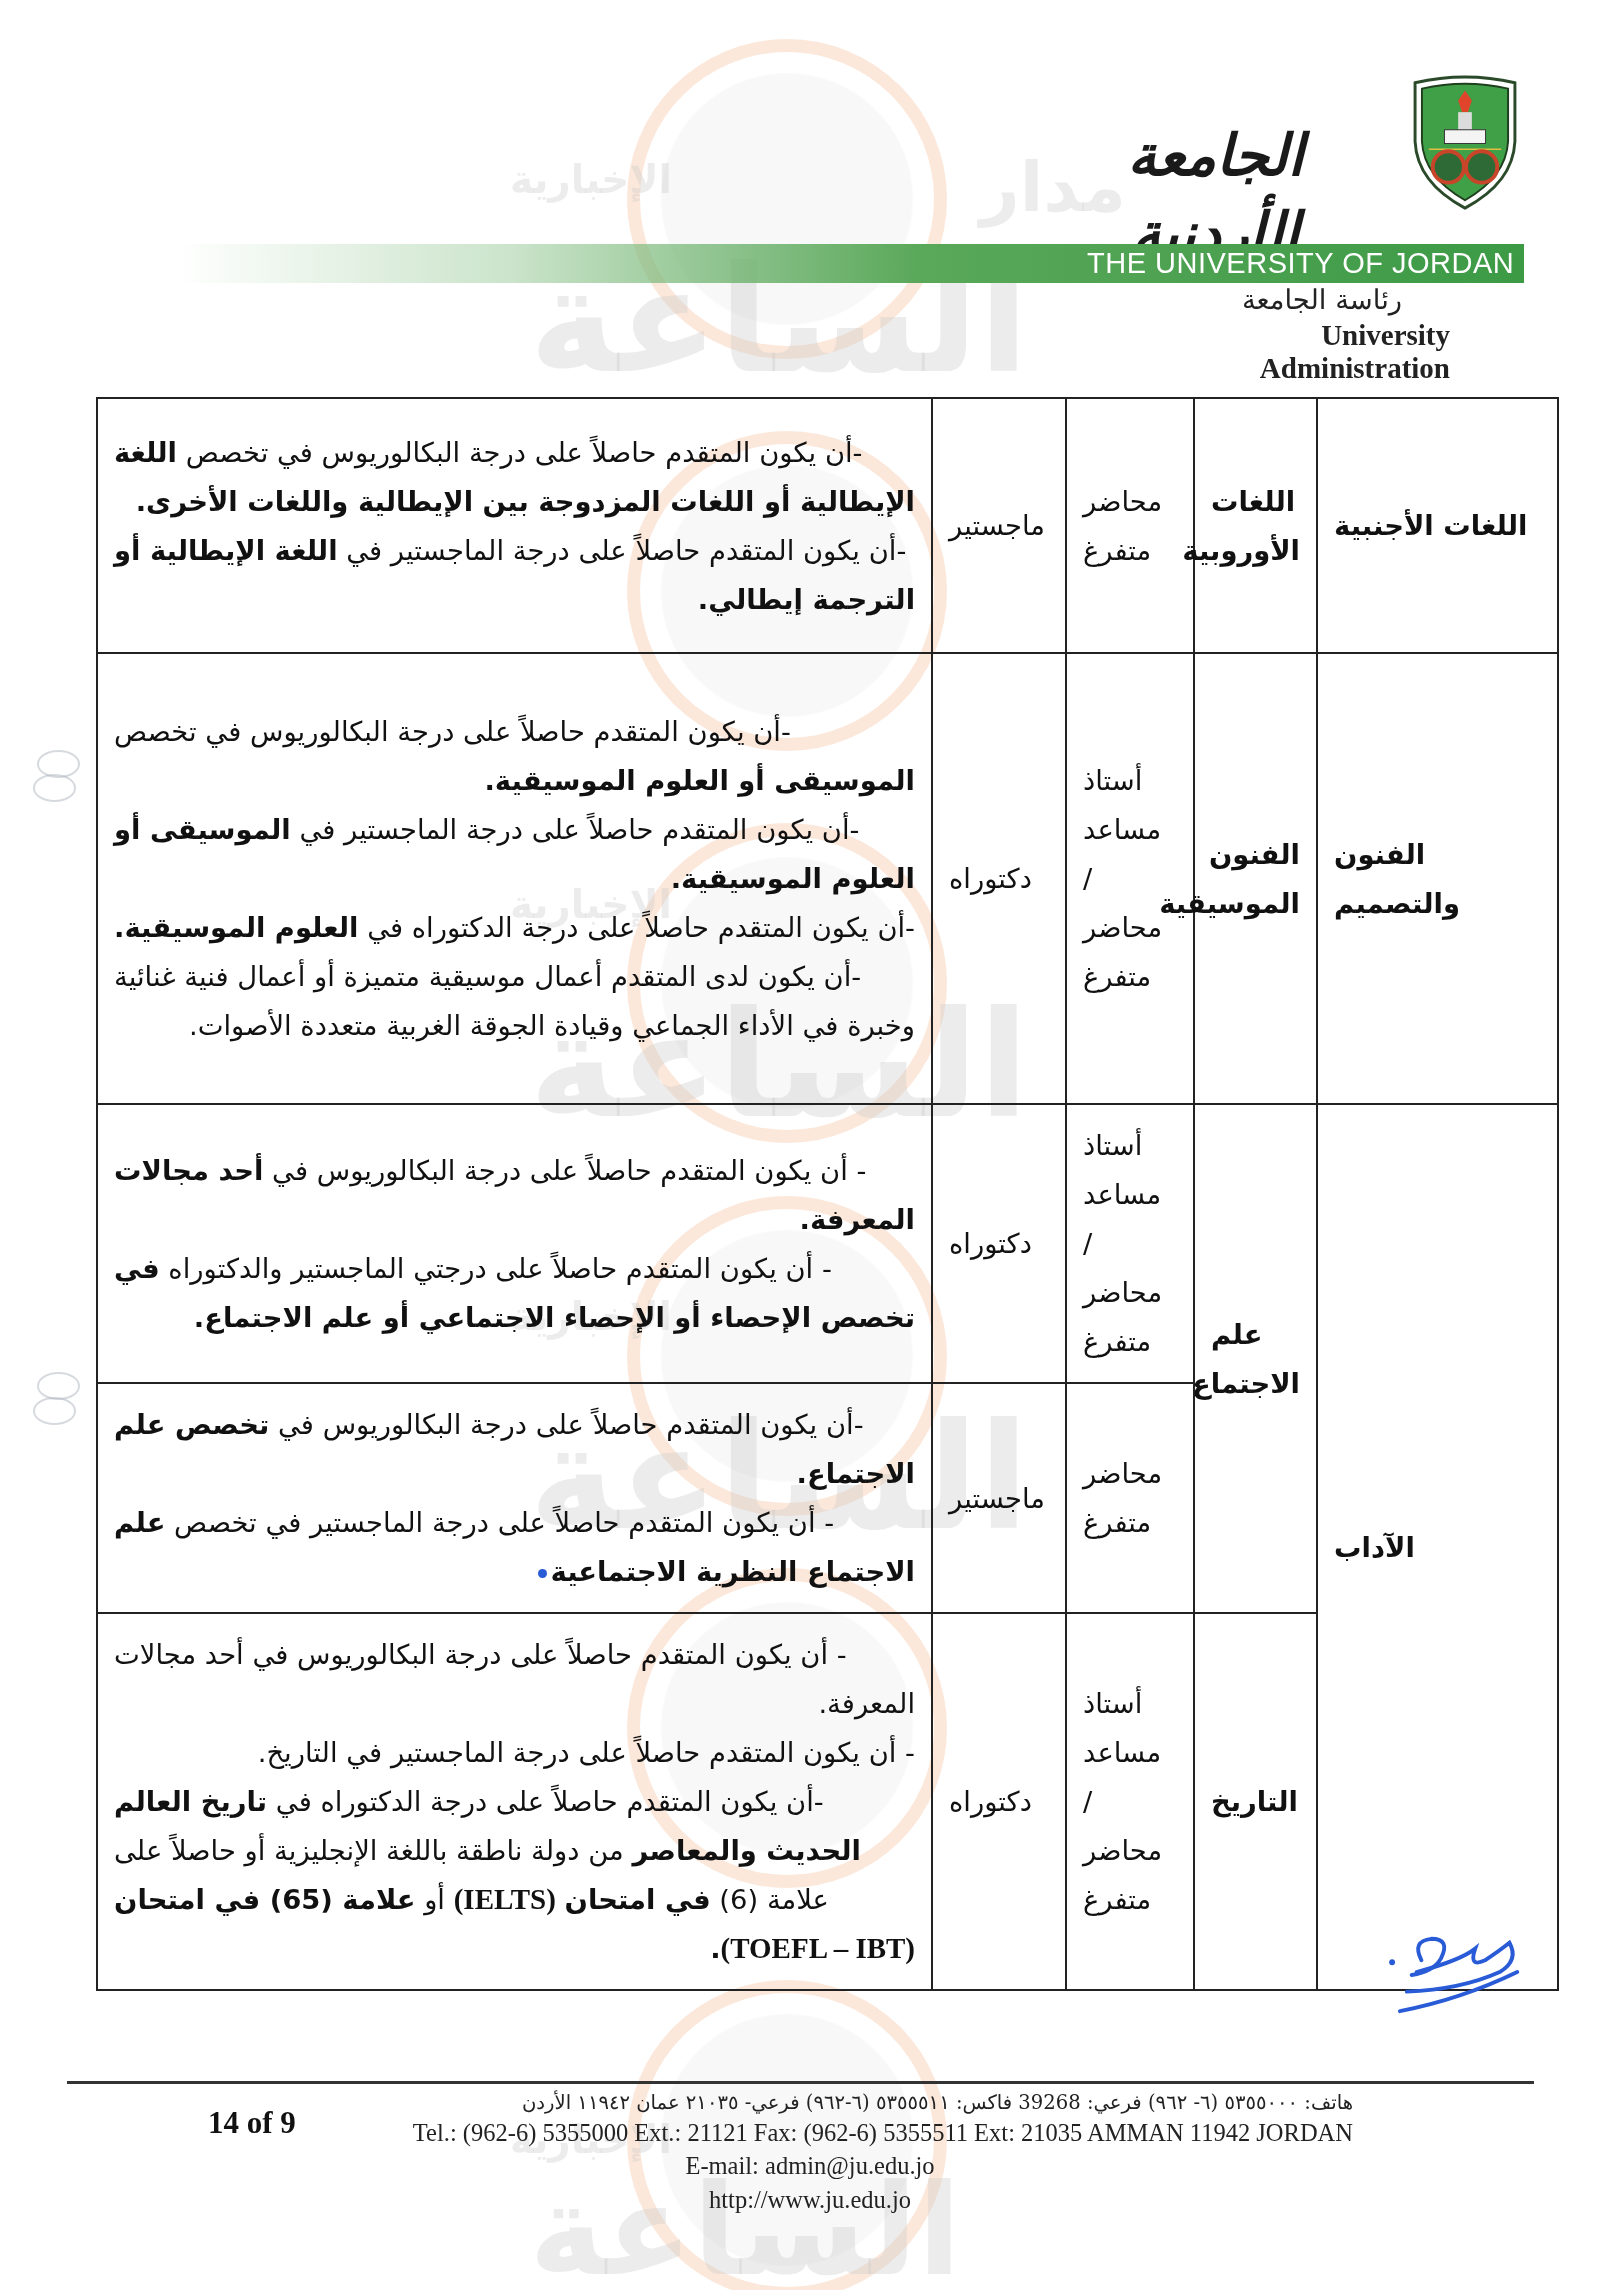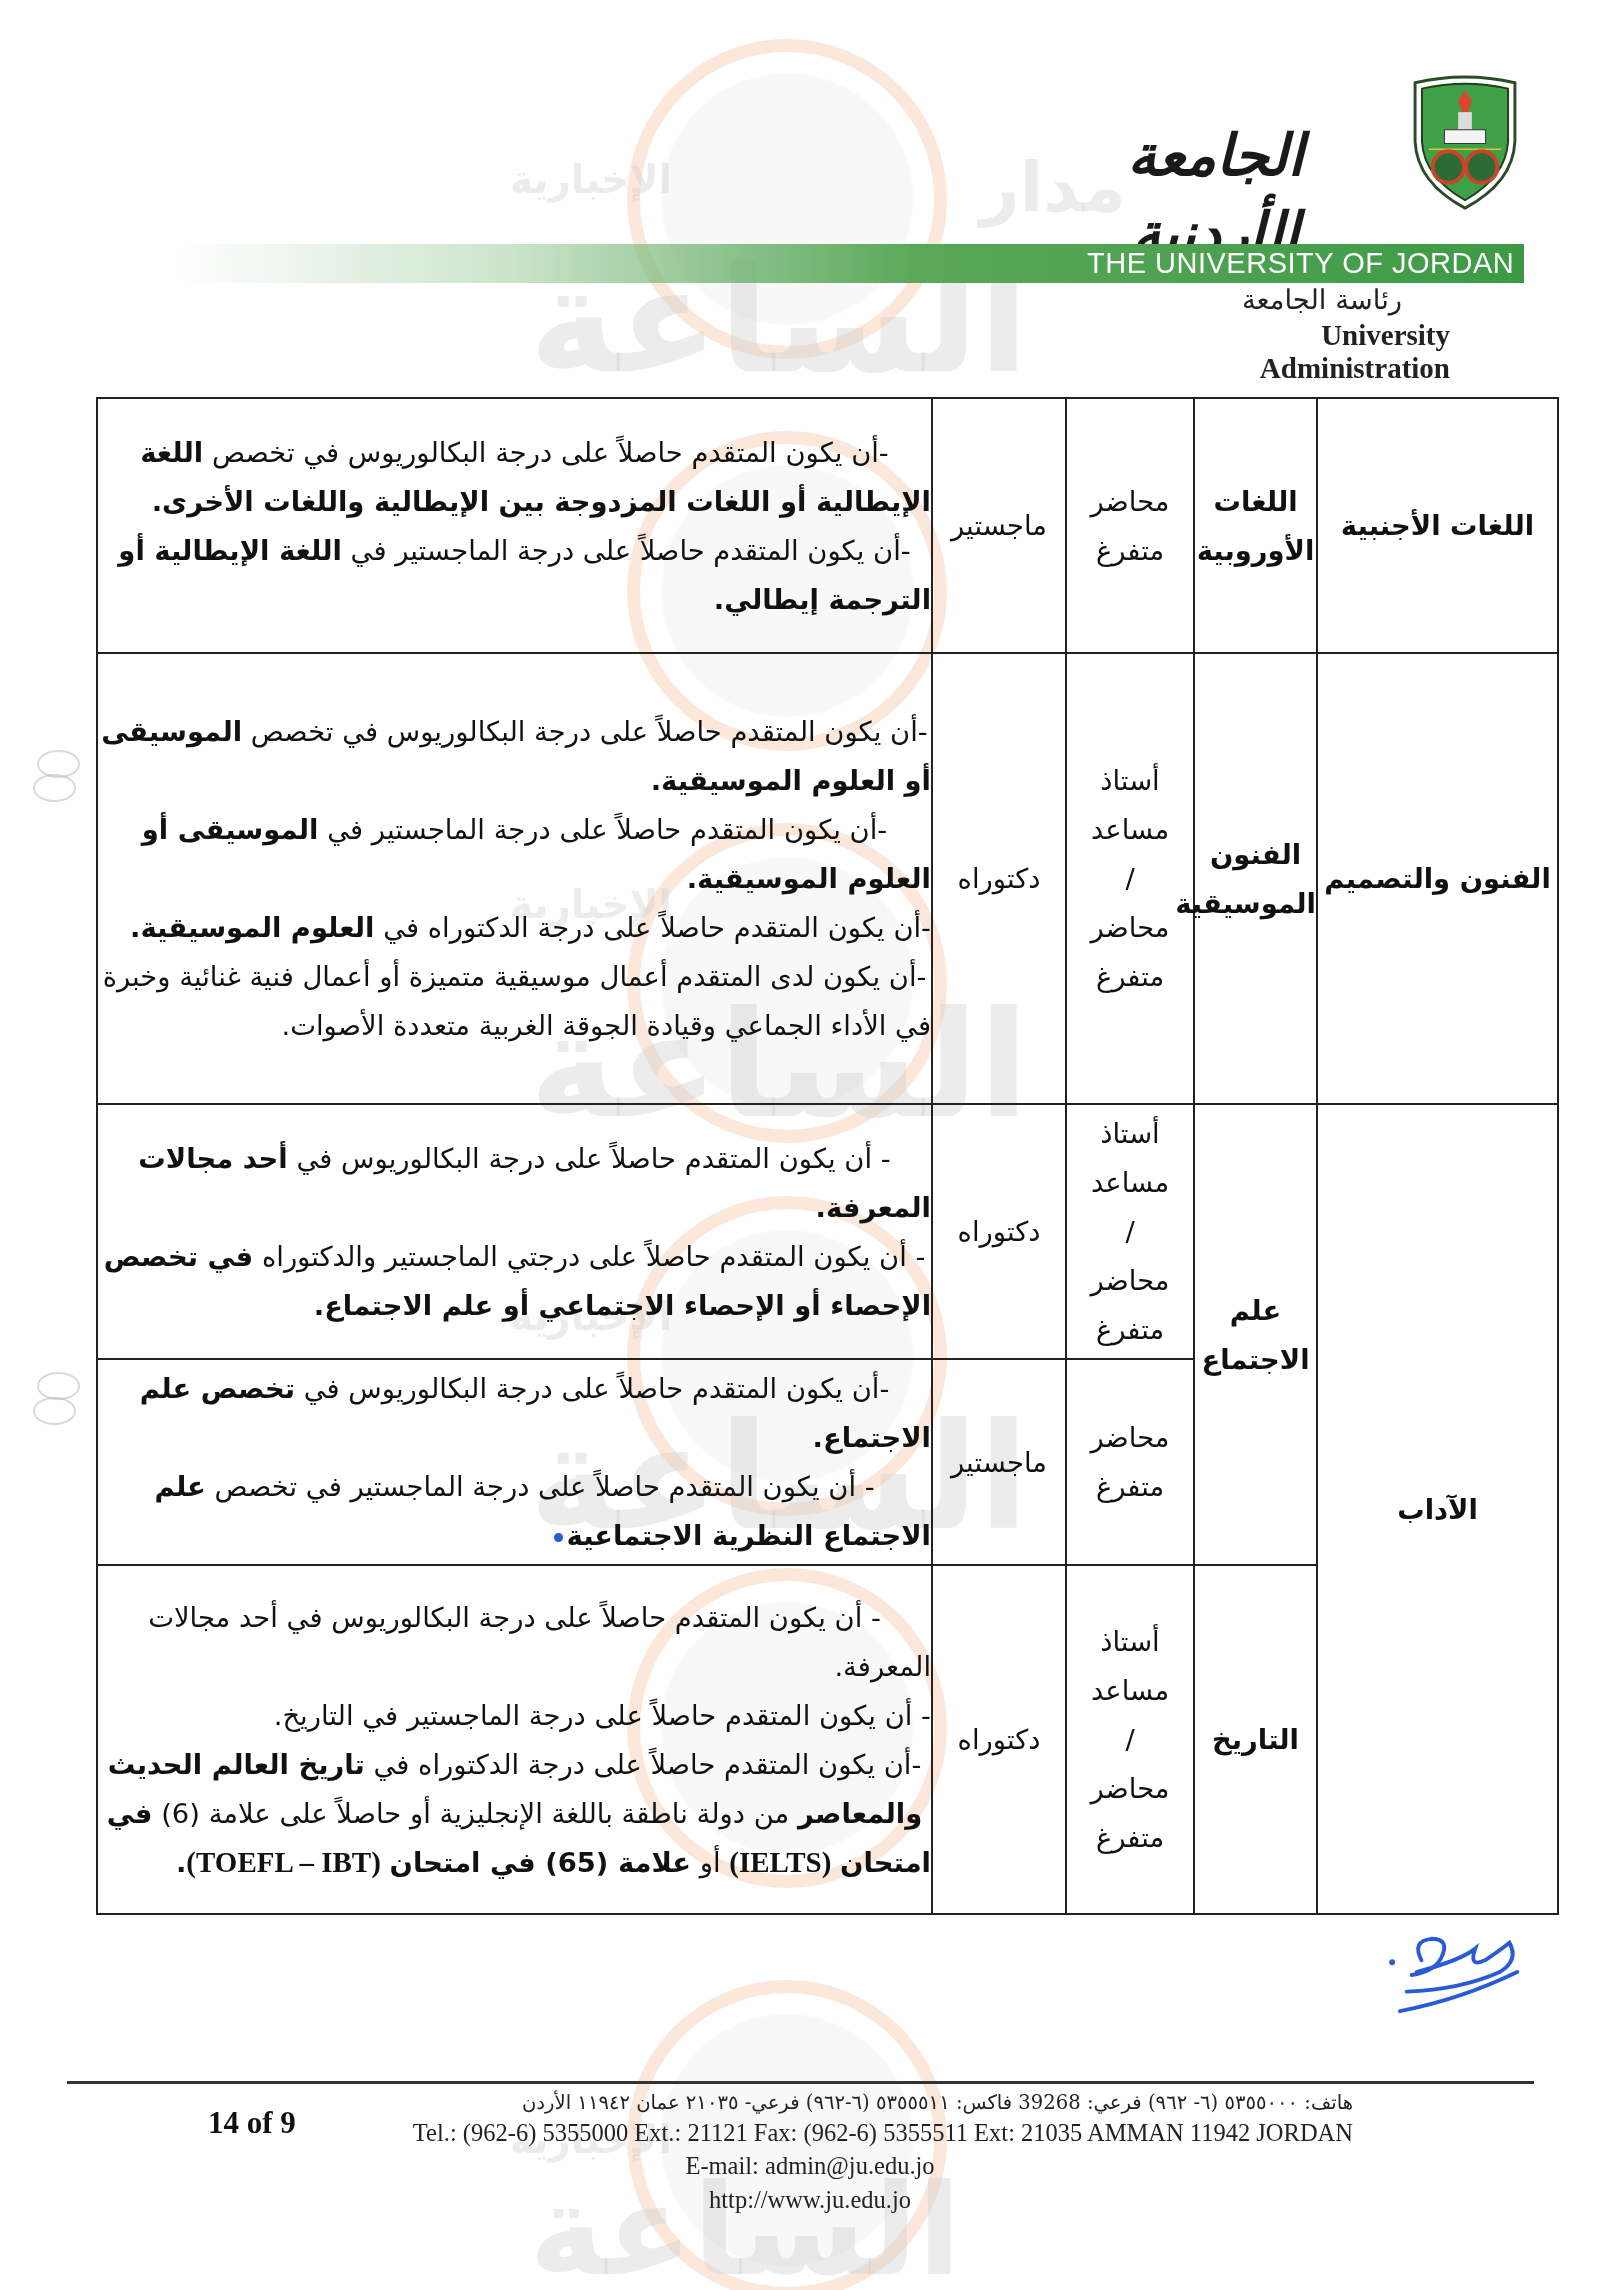--- a/index.html
+++ b/index.html
@@ -26,22 +26,22 @@
               font-family:"DejaVu Serif", serif; font-size:27.4px; color:#222; letter-spacing:5.9px; }
   .admin-en { position:absolute; left:1127px; top:319px; width:323px; text-align:right;
               font-family:"Liberation Serif", serif; font-size:29px; font-weight:bold; color:#222; }
 
   
   .hole { position:absolute; width:39px; height:23.5px; border:2px solid rgba(180,185,195,0.55); border-radius:50%; }
 
   
   table.grid { position:absolute; left:96px; top:397px; width:1462px; border-collapse:collapse;
                direction:rtl; table-layout:fixed; }
-  table.grid td { border:2px solid #222; vertical-align:middle; text-align:center;
-                  font-family:"DejaVu Sans", sans-serif; font-size:27.4px; line-height:49px; padding:0; }
+  table.grid td { border:2px solid #222; vertical-align:middle; text-align:left;
+                  font-family:"DejaVu Sans", sans-serif; font-size:27.4px; line-height:49px; padding:16px; }
   td.c-faculty, td.c-dept { font-weight:bold; }
   td.c-req { text-align:justify; text-align-last:right; padding:2px 13.7px 2px 15.7px; line-height:50px; }
   td.c-rank { line-height:51px; }
   .req-line { display:block; }
   .b { font-weight:bold; }
   .ltr { direction:ltr; unicode-bidi:embed; font-family:"Liberation Serif", serif; font-weight:bold; font-size:29px; }
   .blue-dot { display:inline-block; width:8.8px; height:8.8px; border-radius:50%; background:#2a5bd7; margin-right:3.9px; vertical-align:middle; }
 
   
   .signature { position:absolute; left:1353px; top:1921px; width:176px; height:108px; }

